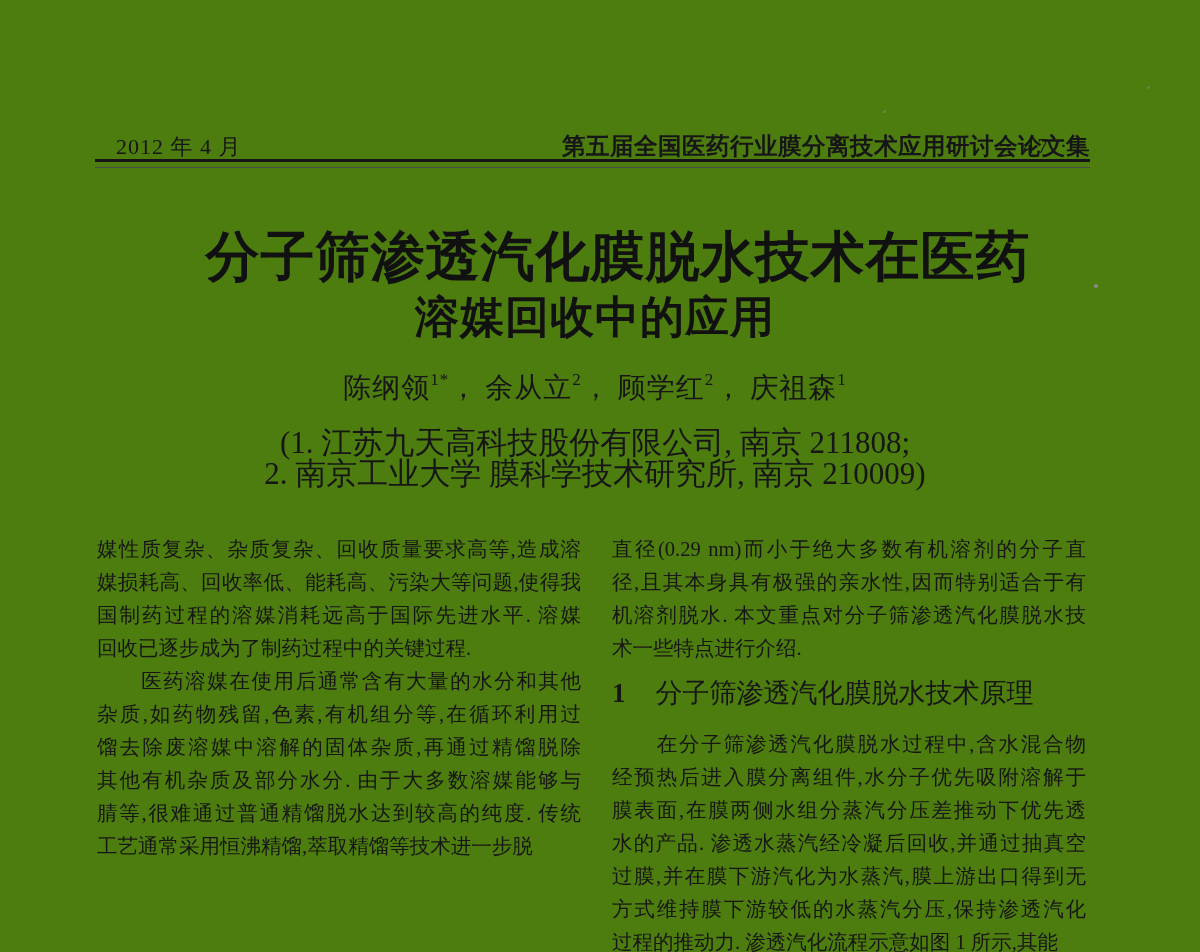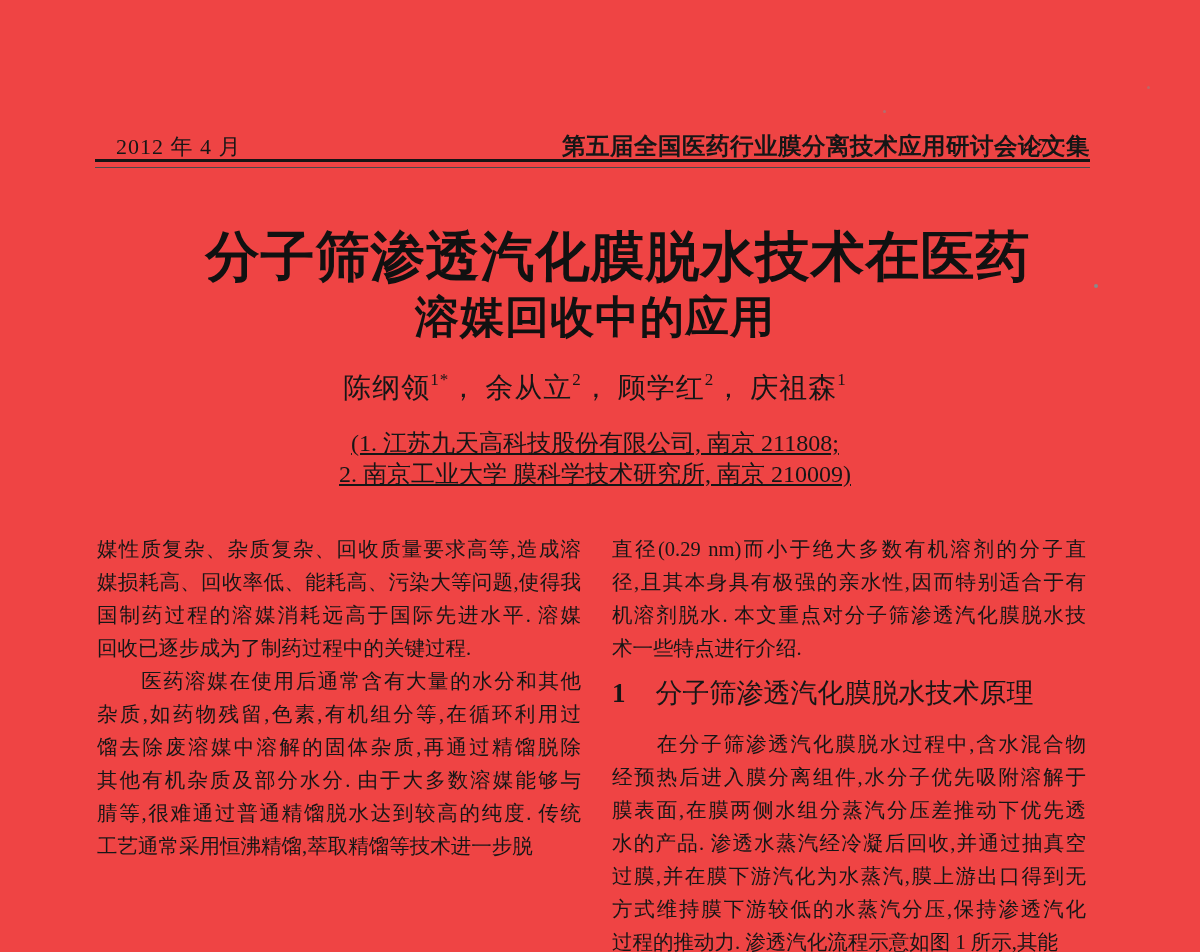--- a/index.html
+++ b/index.html
@@ -1,39 +1,39 @@
 <!DOCTYPE html>
 <html><head>
 <meta charset="utf-8">
 <style>
   html,body{margin:0;padding:0;background:#e8e8e8;}
   .page{
     position:relative;
     width:1200px;height:952px;
-    background:#ef4444;
+    background:#4d7c0f;
     overflow:hidden;
     font-family:"Liberation Serif", serif;
     color:#161616;
     margin:0 auto;
   }
   
   .header-row{position:absolute;left:95px;top:128px;width:995px;height:32px;}
   .header-date{position:absolute;left:21px;top:4px;font-size:22px;letter-spacing:1px;}
   .header-title{position:absolute;left:0;right:0;top:2px;text-align:right;font-size:23.5px;font-weight:bold;letter-spacing:0.5px;}
   .header-page{position:absolute;right:20px;top:5px;font-size:22px;letter-spacing:3px;}
   .header-rule{position:absolute;left:95px;top:159px;width:995px;height:9px;box-sizing:border-box;border-top:3.5px solid #151515;border-bottom:1.5px solid #4a4a4a;}
   
   .doc-title{position:absolute;left:0;width:1190px;text-align:center;font-family:"Liberation Sans", sans-serif;font-weight:700;color:#111;}
   .doc-title.l1{top:221px;font-size:54px;letter-spacing:1px;margin-left:23px;}
   .doc-title.l2{top:280px;font-size:44px;letter-spacing:1px;margin-top:8px;}
   
   .authors{position:absolute;top:369px;left:0;width:1190px;text-align:center;font-size:28px;letter-spacing:1px;}
   .authors sup{font-size:17px;position:relative;top:-2px;letter-spacing:1px;}
   .authors .sep{letter-spacing:0;}
-  .affils{position:absolute;top:428px;left:0;width:1190px;text-align:center;font-size:24px;line-height:30.5px;text-decoration:underline;}
+  .affils{position:absolute;top:428px;left:0;width:1190px;text-align:center;font-size:31px;line-height:30.5px;}
   
   .col{position:absolute;top:533px;font-size:20.5px;line-height:33px;}
   .col-left{left:97px;width:484px;}
   .col-right{left:612px;width:474px;}
   .bline{text-align:justify;text-align-last:justify;height:33px;overflow:visible;}
   .para > .bline:last-child{text-align-last:left;}
   .sec-heading{margin-top:9px;margin-bottom:16px;height:38px;line-height:38px;font-size:27px;white-space:nowrap;}
   .sec-heading .num{font-weight:bold;margin-right:30px;font-family:"Liberation Serif", serif;}
   
   .speck{position:absolute;background:#8a8a8a;border-radius:50%;}

